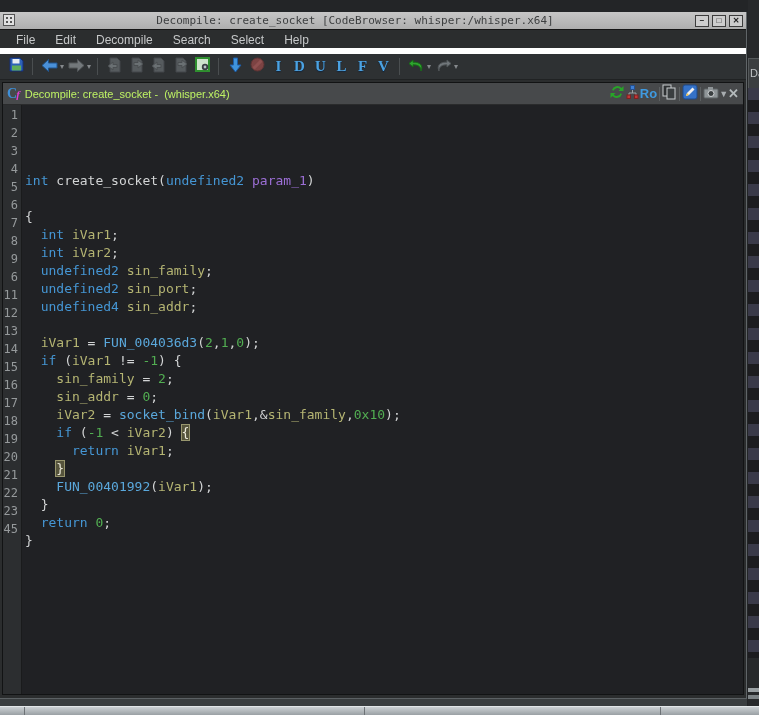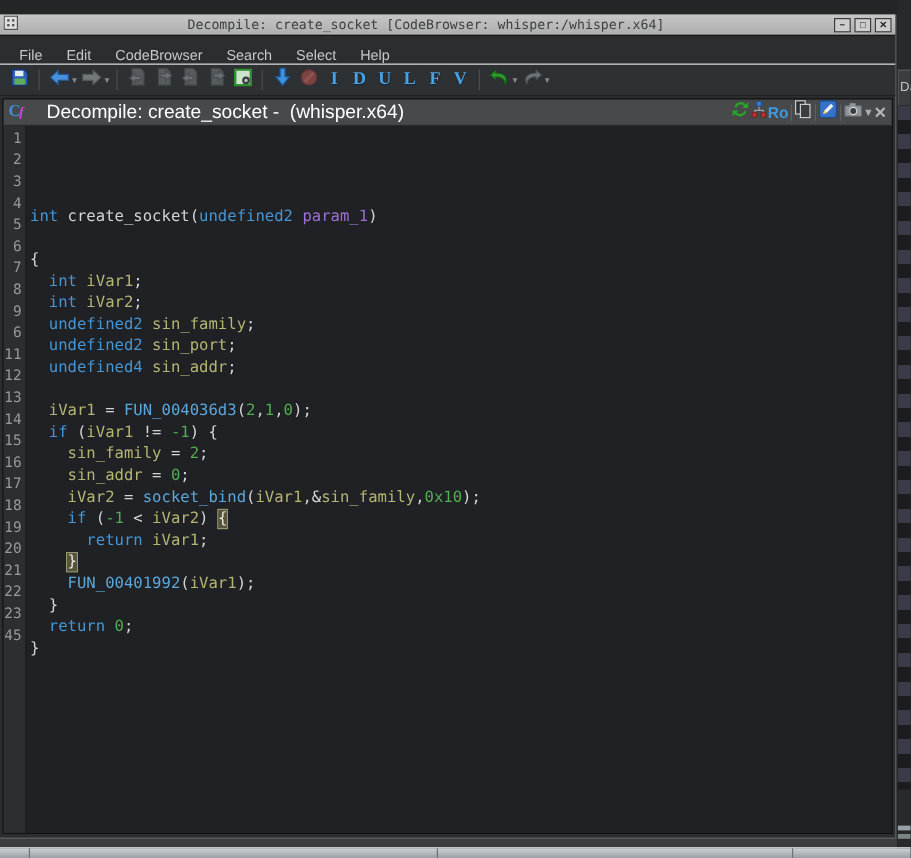--- a/index.html
+++ b/index.html
@@ -13,39 +13,39 @@
   .titlebar { position:absolute; left:0; top:0; width:100%; height:18px;
     background:linear-gradient(#c6c6c6,#aeaeae); border-bottom:1px solid #151515;
     display:flex; align-items:center; padding:0 3px; }
   .title-text { flex:1; text-align:center; font-family:"DejaVu Sans Mono",monospace; font-size:11px; color:#3d3f40; white-space:nowrap; overflow:hidden; }
   .win-btns { display:flex; gap:3px; }
   .win-btn { width:14px; height:12px; background:#cdcdcd; border:1px solid #3c3c3c;
     font-size:8px; line-height:10px; text-align:center; color:#222; font-weight:bold; cursor:default; }
 
   
   .menubar { position:absolute; left:0; top:19px; width:100%; height:23px; background:#2b2d2e;
-    display:flex; align-items:flex-end; padding-left:6px; border-bottom:1px solid #ffffff; }
+    display:flex; align-items:center; padding-left:6px; border-bottom:6px solid #ffffff; }
   .menu-item { color:#c6c8c9; font-size:12px; padding:0 10px; }
 
   
   .toolbar { position:absolute; left:0; top:42px; width:100%; height:26px; background:#2e3133;
     display:flex; align-items:center; padding-left:5px; border-bottom:1px solid #202223; }
   .tb-btn { height:22px; min-width:20px; display:flex; align-items:center; justify-content:center; margin:0 1px; }
   .tb-sep { width:1px; height:17px; background:#4a4e50; margin:0 5px; }
   .caret { font-size:8px; color:#85898c; margin:0 1px 0 0; }
   .letter { width:21px; text-align:center; font-family:"Liberation Serif",serif; font-weight:bold;
     font-size:15px; color:#4ba2e2; text-shadow:0 1px 1px #10253d; }
 
   
   .panel { position:absolute; left:2px; top:70px; width:742px; height:613px; border:1px solid #121314; background:#202124; }
   .panel-header { height:22px; background:#47494b; display:flex; align-items:center; padding:0 4px; border-bottom:1px solid #2a2b2c; }
   .cf { display:flex; align-items:baseline; margin-right:5px; }
   .cf-c { font-family:"Liberation Serif",serif; font-weight:bold; font-size:14px; color:#3f8fd8; }
   .cf-f { font-family:"Liberation Serif",serif; font-weight:bold; font-style:italic; font-size:11px; color:#e23fd4; margin-left:-1px; }
-  .panel-title { flex:1; font-size:16px; color:#ffffff; white-space:pre; overflow:hidden;margin-left:14px; }
+  .panel-title { flex:1; font-size:11px; color:#bef264; white-space:pre; overflow:hidden; }
   .ph-icons { display:flex; align-items:center; gap:0; }
   .ph-sep { width:1px; height:14px; background:#5c6062; margin:0 2px; }
   .ro { color:#3f9ae0; font-weight:bold; font-size:13px; }
   .ph-caret { color:#a8adb0; font-size:9px; }
   .ph-close { color:#b4babc; font-size:13px; font-weight:bold; line-height:12px; }
 
   
   .code-area { display:flex; height:589px; background:#202124; font-family:"DejaVu Sans Mono",monospace; font-size:13px; }
   .gutter { width:19px; background:#2c2e30; border-right:1px solid #1a1b1c; color:#969a9c;
     font-size:12px; text-align:right; padding:1px 3px 0 0; }
@@ -96,21 +96,21 @@
       <div class="win-btns">
         <div class="win-btn">−</div>
         <div class="win-btn">□</div>
         <div class="win-btn">✕</div>
       </div>
     </div>
 
     <div class="menubar">
         <div class="menu-item">File</div>
         <div class="menu-item">Edit</div>
-        <div class="menu-item">CodeBrowser</div>
+        <div class="menu-item">Decompile</div>
         <div class="menu-item">Search</div>
         <div class="menu-item">Select</div>
         <div class="menu-item">Help</div>
       </div>
 
     <div class="toolbar">
       <div class="tb-btn">
         <span><svg width="15" height="15" viewBox="0 0 15 15">
               <path d="M1 1h10l3 3v10H1z" fill="#2e62b8" stroke="#14307a"></path>
               <rect x="3.5" y="2" width="7" height="4.5" fill="#e6ecf2"></rect>

